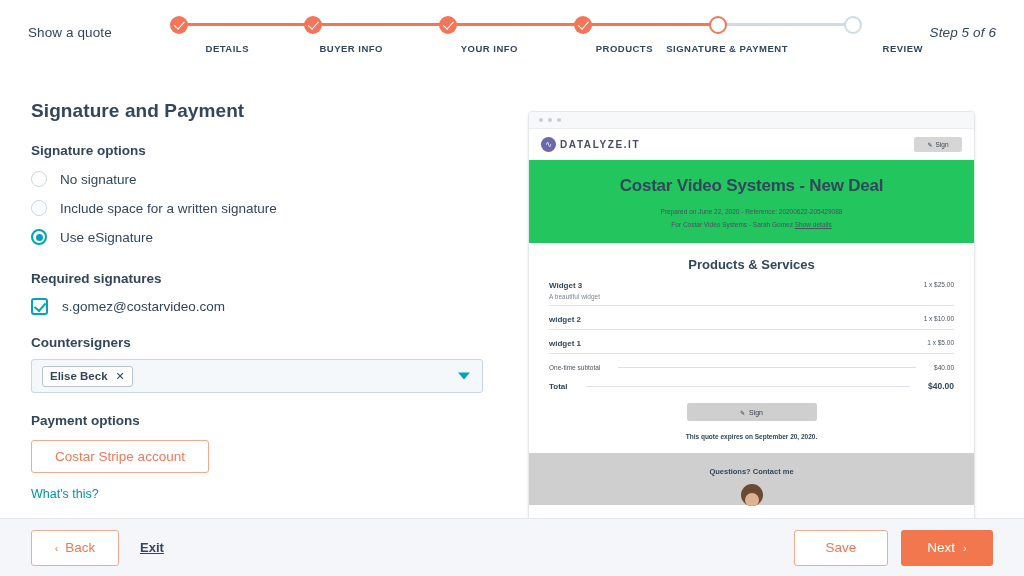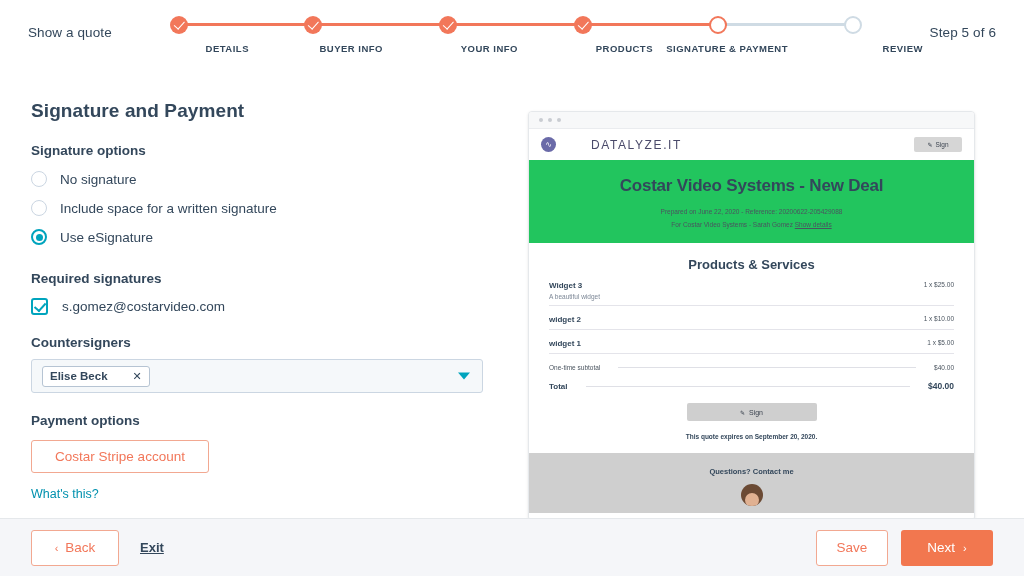--- a/index.html
+++ b/index.html
@@ -14,21 +14,21 @@
   .topbar {
     position: absolute; top: 0; left: 0; width: 1024px; height: 66px;
     background: #fff;
   }
   .topbar-title {
     position: absolute; left: 28px; top: 25px;
     font-size: 13.5px; color: #33475b; letter-spacing: .1px;
   }
   .topbar-step {
     position: absolute; right: 28px; top: 25px;
-    font-size: 13.5px; color: #33475b; letter-spacing: .1px;
+    font-size: 13.5px; color: #33475b; letter-spacing: .1px; font-style: italic;
   }
   .stepper {
     position: absolute; left: 160px; top: 12px; width: 706px; height: 50px;
   }
   .track {
     position: absolute; top: 11px; left: 19px; height: 3px;
     background: #cfdbe4; width: 668px; border-radius: 2px;
   }
   .track-done {
     position: absolute; top: 11px; left: 19px; height: 3px;
@@ -101,21 +101,21 @@
   .check-row .txt { margin-left: 14px; font-size: 13.5px; color: #33475b; }
 
   .select {
     margin-top: 9px; height: 34px; width: 452px;
     border: 1px solid #cbd6e2; border-radius: 3px; background: #f5f8fa;
     display: flex; align-items: center; padding: 0 10px; position: relative;
   }
   .chip {
     height: 21px; border: 1px solid #b6c4d3; border-radius: 3px;
     background: #fff; display: flex; align-items: center;
-    padding: 0 7px; gap: 25px;
+    padding: 0 7px; gap: 8px;
   }
   .chip .name { font-size: 11.5px; font-weight: 700; color: #33475b; }
   .chip .x { font-size: 11px; color: #33475b; line-height: 1; cursor: pointer; }
   .caret {
     position: absolute; right: 12px; top: 50%; transform: translateY(-50%);
     width: 0; height: 0; border-left: 6px solid transparent;
     border-right: 6px solid transparent; border-top: 7px solid #00a4bd;
   }
 
   .stripe-btn {
@@ -148,21 +148,21 @@
     height: 31px; background: #fff; display: flex; align-items: center;
     justify-content: space-between; padding: 0 12px;
   }
   .pv-logo { display: flex; align-items: center; gap: 4px; }
   .pv-logo .mark {
     width: 15px; height: 15px; border-radius: 50%; background: #6a6aa8;
     display: flex; align-items: center; justify-content: center;
     color: #fff; font-size: 8px;
   }
   .pv-logo .word {
-    font-size: 12px; font-weight: 400; color: #4a4a6a; letter-spacing: 1.6px; margin-left: 31px;
+    font-size: 10px; font-weight: 700; color: #4a4a6a; letter-spacing: 1.6px;
   }
   .pv-sign-top {
     width: 48px; height: 15px; background: #d6d6d6; border-radius: 2px;
     display: flex; align-items: center; justify-content: center; gap: 3px;
     font-size: 6.5px; color: #3c4450; cursor: pointer;
   }
   .pen { font-size: 6px; color: #3c4450; }
 
   .pv-hero {
     background: #22c55e; padding: 16px 14px 15px; text-align: center;
@@ -203,21 +203,21 @@
     margin: 12px auto 0; width: 130px; height: 18px; background: #cfcfcf;
     border-radius: 2px; display: flex; align-items: center;
     justify-content: center; gap: 4px; font-size: 7px; color: #3c4450;
     cursor: pointer;
   }
   .pv-expire {
     text-align: center; margin-top: 12px; padding-bottom: 13px;
     font-size: 6.5px; font-weight: 700; color: #33475b;
   }
   .pv-footer {
-    background: #cfcfcf; text-align: center; padding: 14px 0 0; height: 60px;
+    background: #cfcfcf; text-align: center; padding: 14px 0 0; height: 52px;
   }
   .pv-footer .q {
     font-size: 7.5px; font-weight: 700; color: #33475b;
   }
   .pv-avatar {
     margin: 8px auto 0; width: 22px; height: 22px; border-radius: 50%;
     background: #6b4a34; overflow: hidden; position: relative;
   }
   .pv-avatar::after {
     content: ""; position: absolute; left: 4px; top: 9px;
@@ -236,21 +236,21 @@
     font-size: 13.5px; display: flex; align-items: center;
     justify-content: center; gap: 7px; cursor: pointer;
     font-family: "Liberation Sans", sans-serif;
   }
   .btn-exit {
     margin-left: 21px; font-size: 13px; font-weight: 700; color: #33475b;
     text-decoration: underline; cursor: pointer;
   }
   .spacer { flex: 1; }
   .btn-save {
-    width: 72px; height: 36px; border-radius: 3px;
+    width: 94px; height: 36px; border-radius: 3px;
     border: 1px solid #f2a891; background: #fff; color: #f2775a;
     font-size: 13.5px; display: flex; align-items: center;
     justify-content: center; cursor: pointer; margin-right: 13px;
     font-family: "Liberation Sans", sans-serif;
   }
   .btn-next {
     margin-right: 31px; width: 92px; height: 36px; border-radius: 3px;
     border: none; background: #f2774f; color: #fff; font-size: 13.5px;
     display: flex; align-items: center; justify-content: center; gap: 8px;
     cursor: pointer; font-family: "Liberation Sans", sans-serif;

